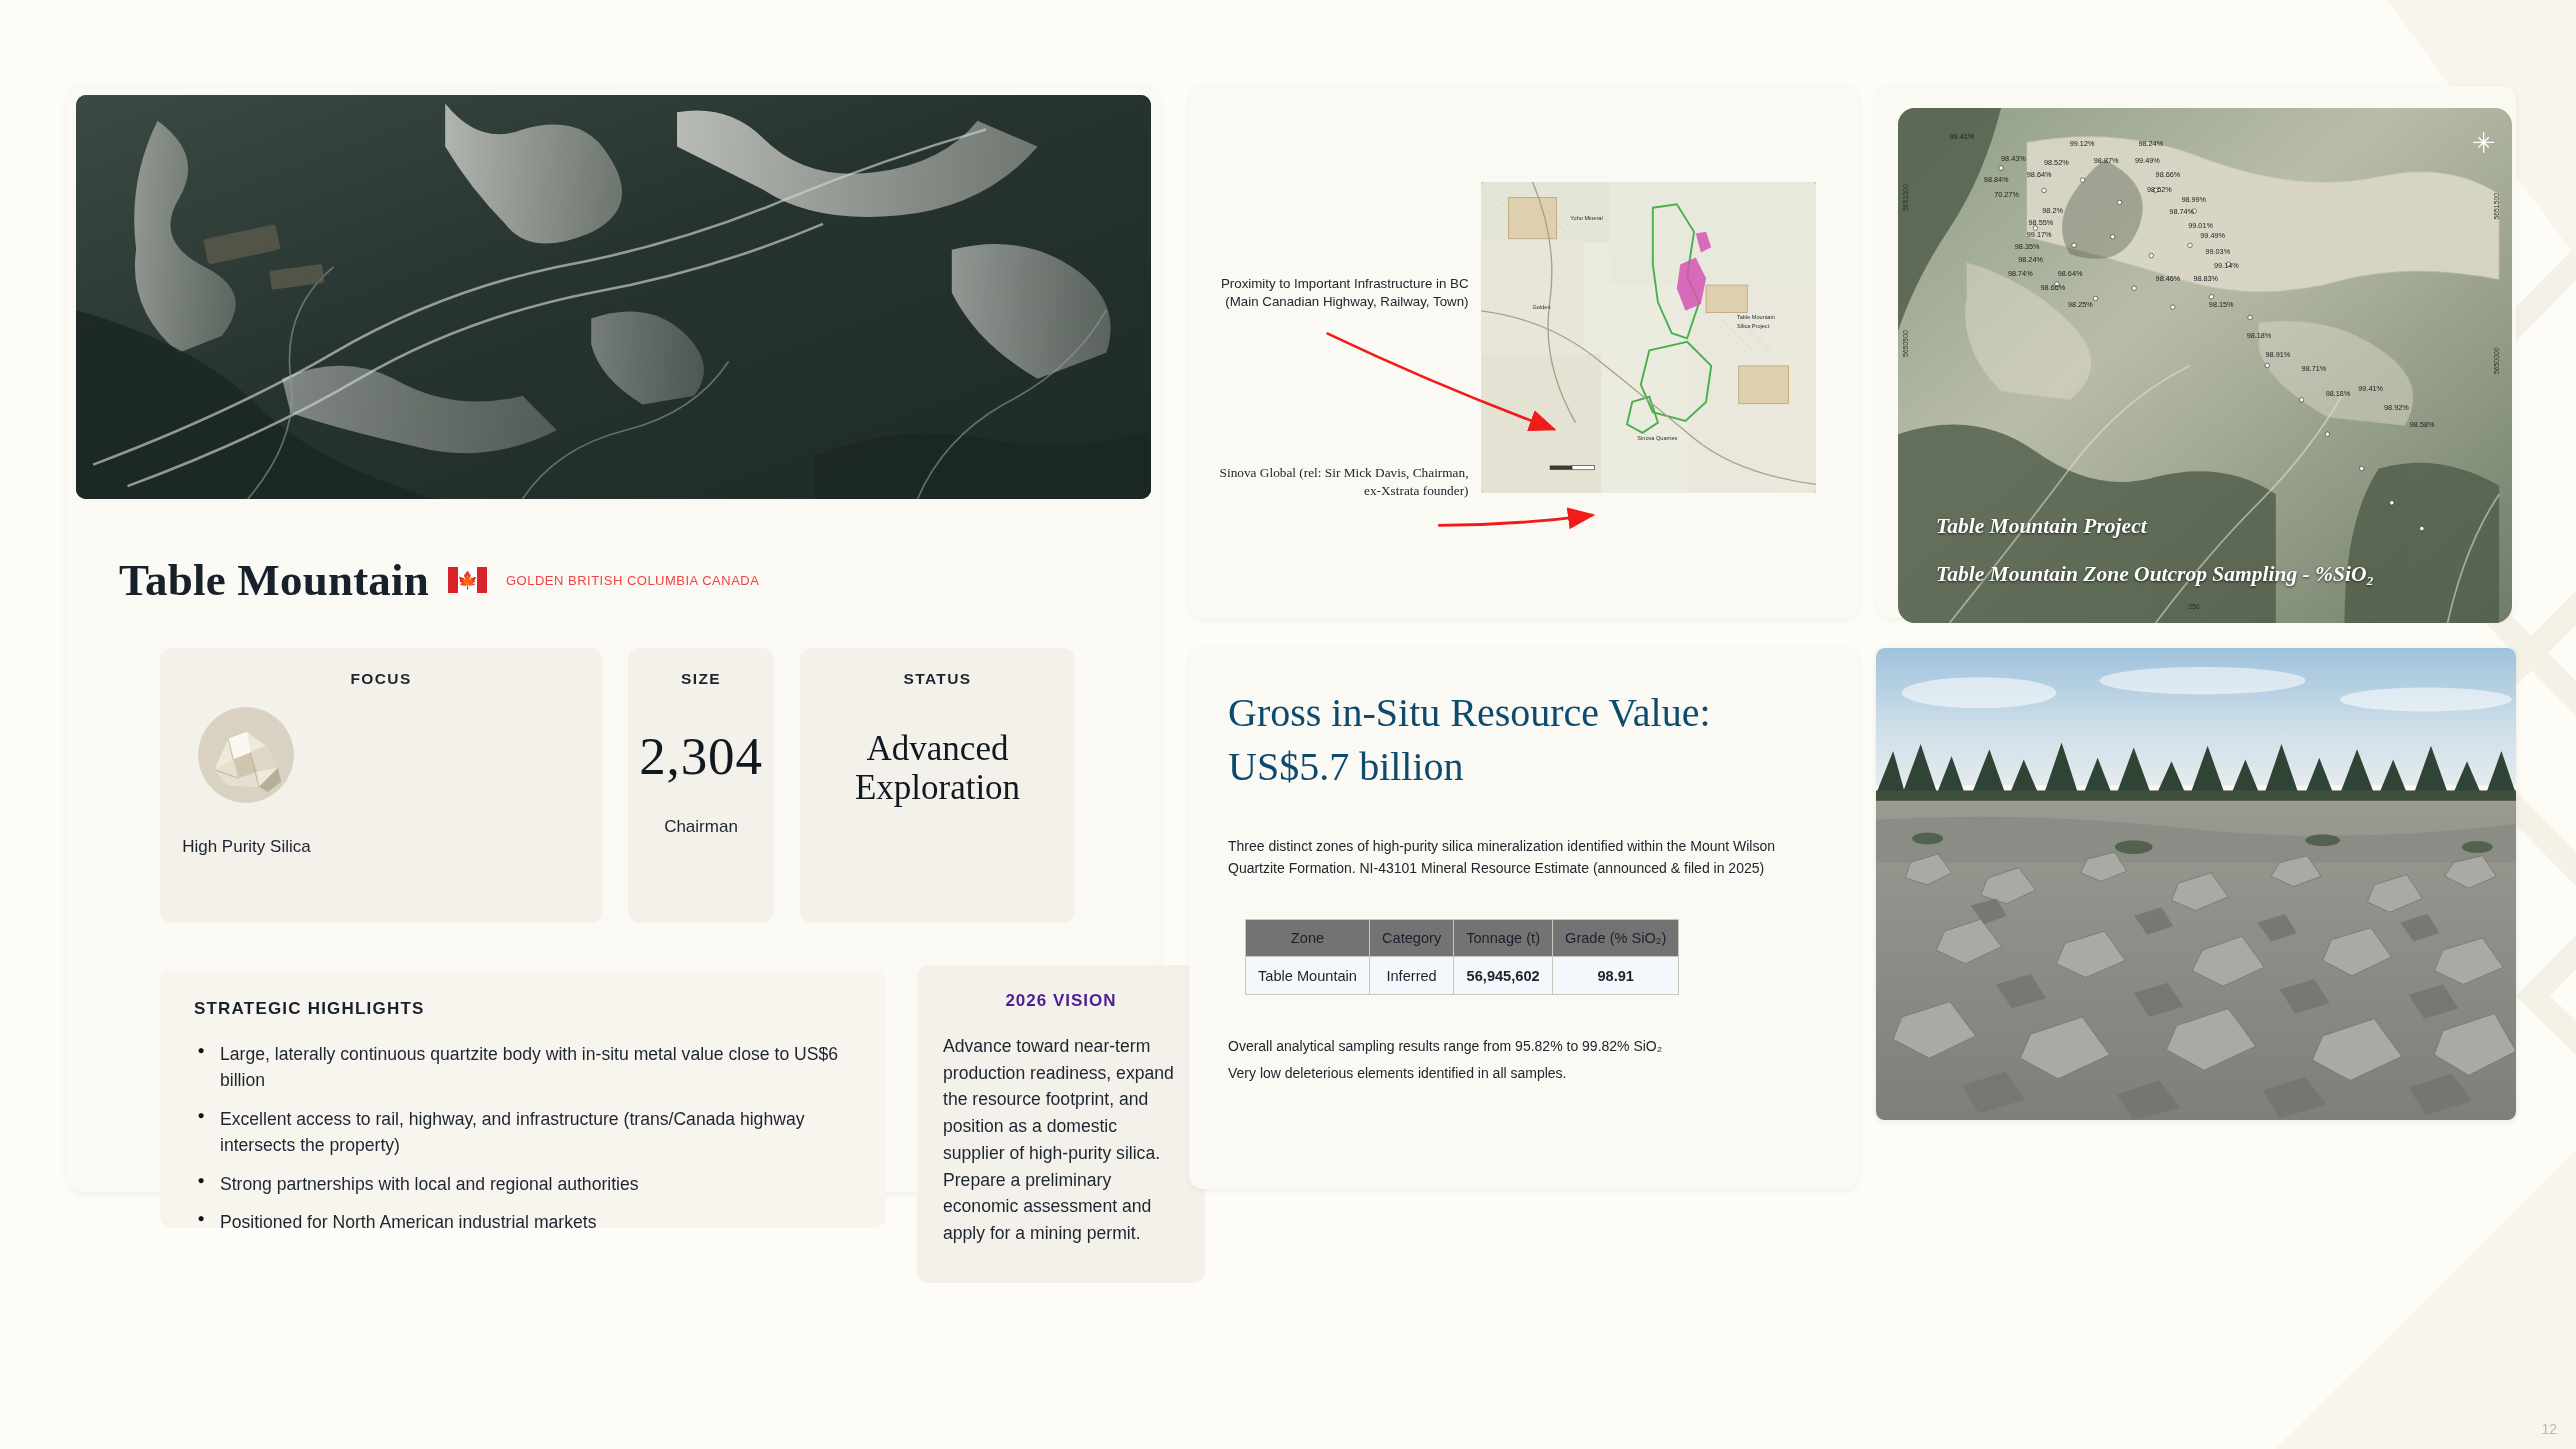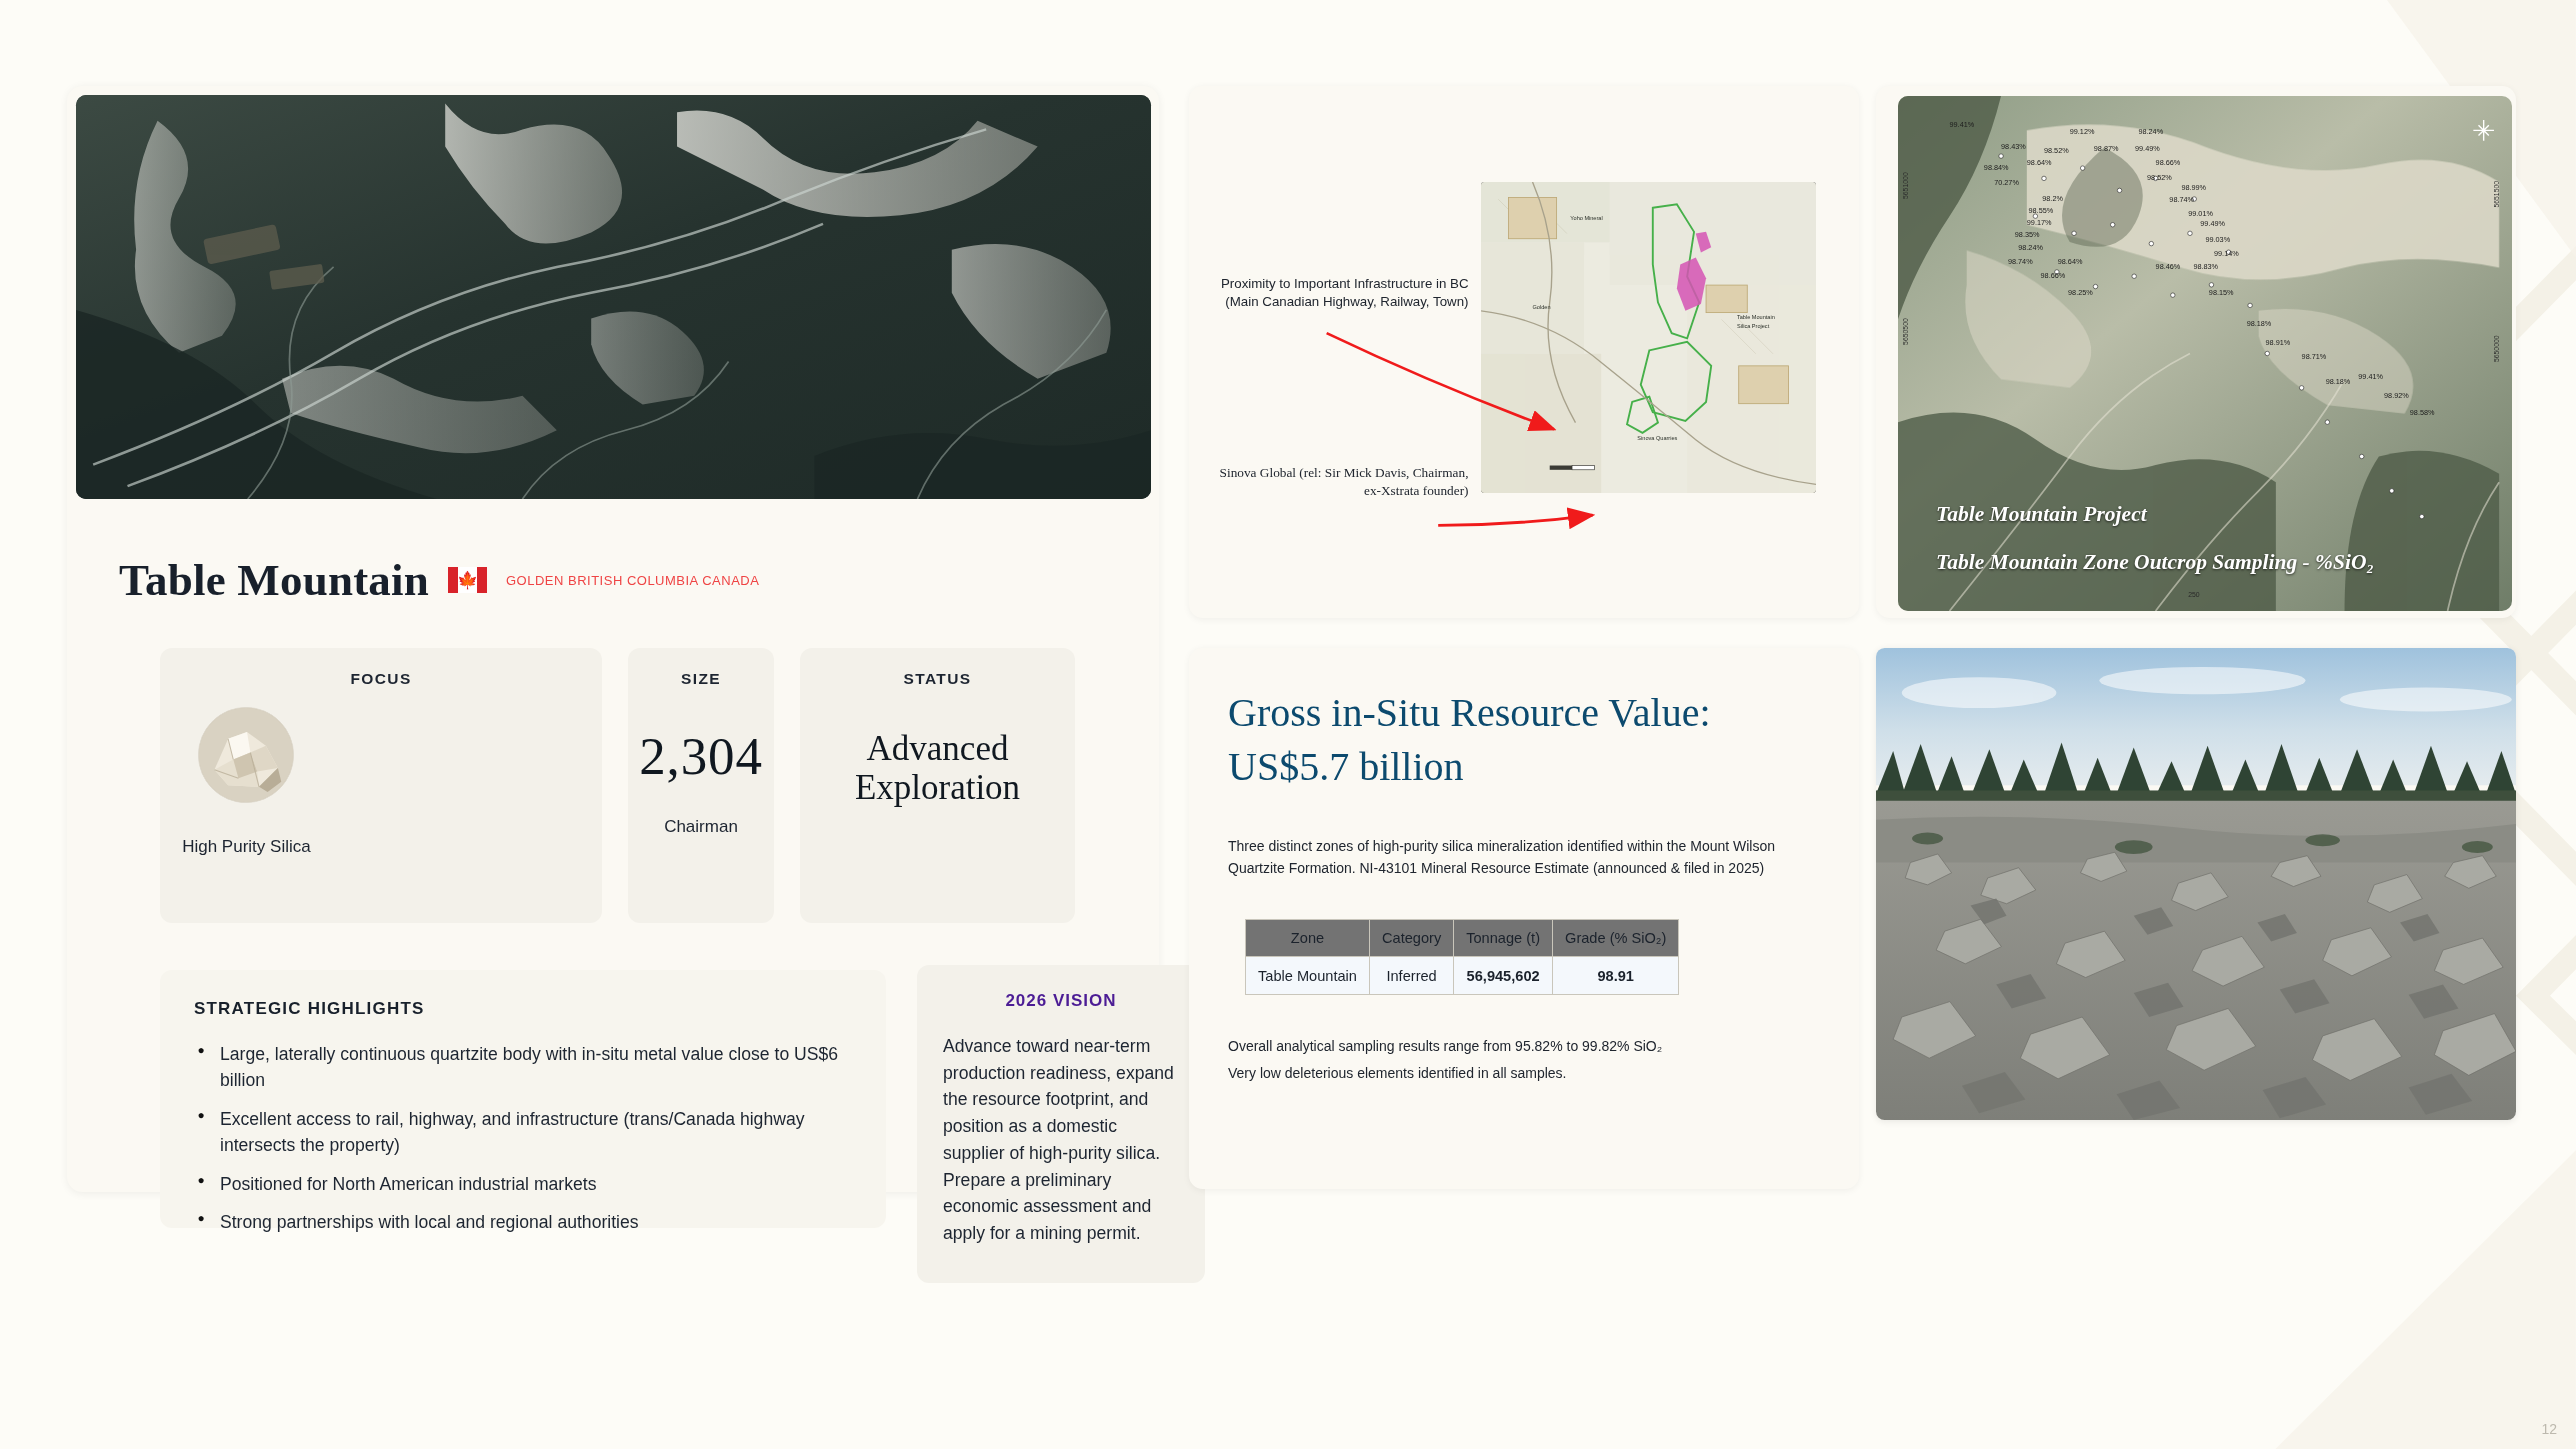--- a/index.html
+++ b/index.html
@@ -98,22 +98,22 @@
     background: #e9e7dd; border-radius: 3.4px; overflow: hidden;
   }
   .annot { position: absolute; font-size: 13.3px; line-height: 1.35; color: #20262f; }
   .annot-1 { left: 21.5px; top: 189px; width: 258px; text-align: right; }
   .annot-2 { left: 21.5px; top: 378px; width: 258px; text-align: right; font-family: Liberation Serif, serif; }
   .arrow-svg { position: absolute; left: 0; top: 0; width: 670px; height: 532px; pointer-events: none; }
 
   
   .right-top { left: 1876px; top: 86px; width: 640px; height: 532px; padding: 15.5px; background: #fbf9f3; }
   .outcrop {
-    position: absolute; left: 22px; top: 10px; width: 614px; height: 515px;
-    border-radius: 10px; overflow: hidden;
+    position: absolute; left: 22px; top: 22px; width: 614px; height: 515px;
+    border-radius: 17px; overflow: hidden;
   }
   .outcrop-label {
     position: absolute; left: 38px; bottom: 34px; color: #fff;
     font-family: "Liberation Serif", serif; font-style: italic; font-weight: 700;
     font-size: 21.5px; line-height: 1.35; text-shadow: 0 0.9px 2.6px rgba(0,0,0,0.7);
   }
   .outcrop-label .l2 { display: block; margin-top: 19px; }
 
   
   .mid-bot { left: 1189px; top: 648px; width: 670px; height: 541px; padding: 38px 39px; }
@@ -245,22 +245,22 @@
         <div class="stat-label">STATUS</div>
         <div class="status-val">Advanced Exploration</div>
       </div>
     </div>
 
     <div class="highlights">
       <div class="hl-title">STRATEGIC HIGHLIGHTS</div>
       <ul class="hl-list">
         <li>Large, laterally continuous quartzite body with in-situ metal value close to US$6 billion</li>
         <li>Excellent access to rail, highway, and infrastructure (trans/Canada highway intersects the property)</li>
+        <li>Strong partnerships with local and regional authorities</li>
         <li>Positioned for North American industrial markets</li>
-        <li>Strong partnerships with local and regional authorities</li>
       </ul>
     </div>
 
     <div class="vision">
       <div class="v-title">2026 VISION</div>
       <div class="v-body">Advance toward near-term production readiness, expand the resource footprint, and position as a domestic supplier of high-purity silica. Prepare a preliminary economic assessment and apply for a mining permit.</div>
     </div>
   </div>
 
   <div class="card mid-top">

